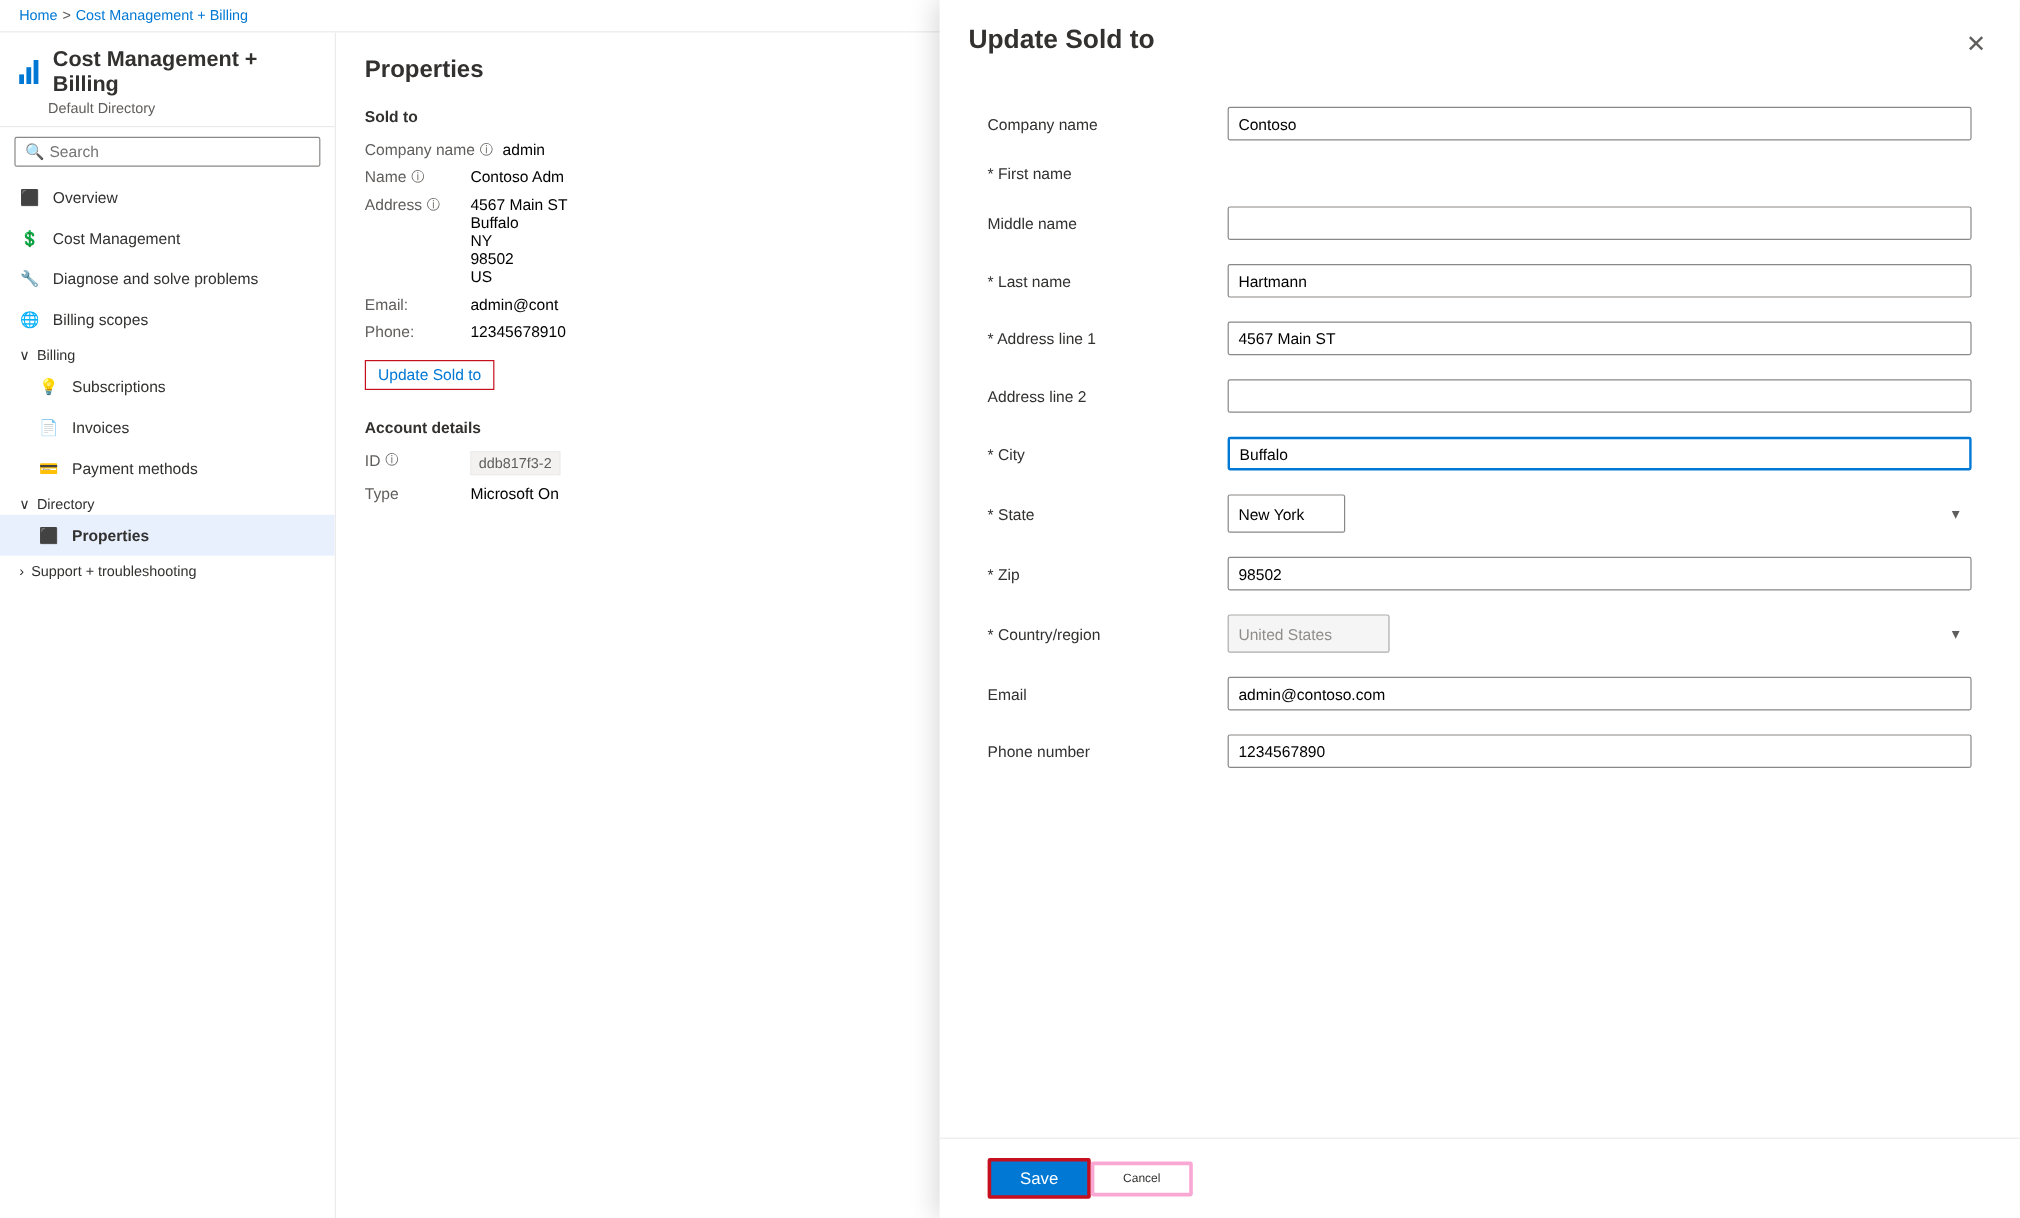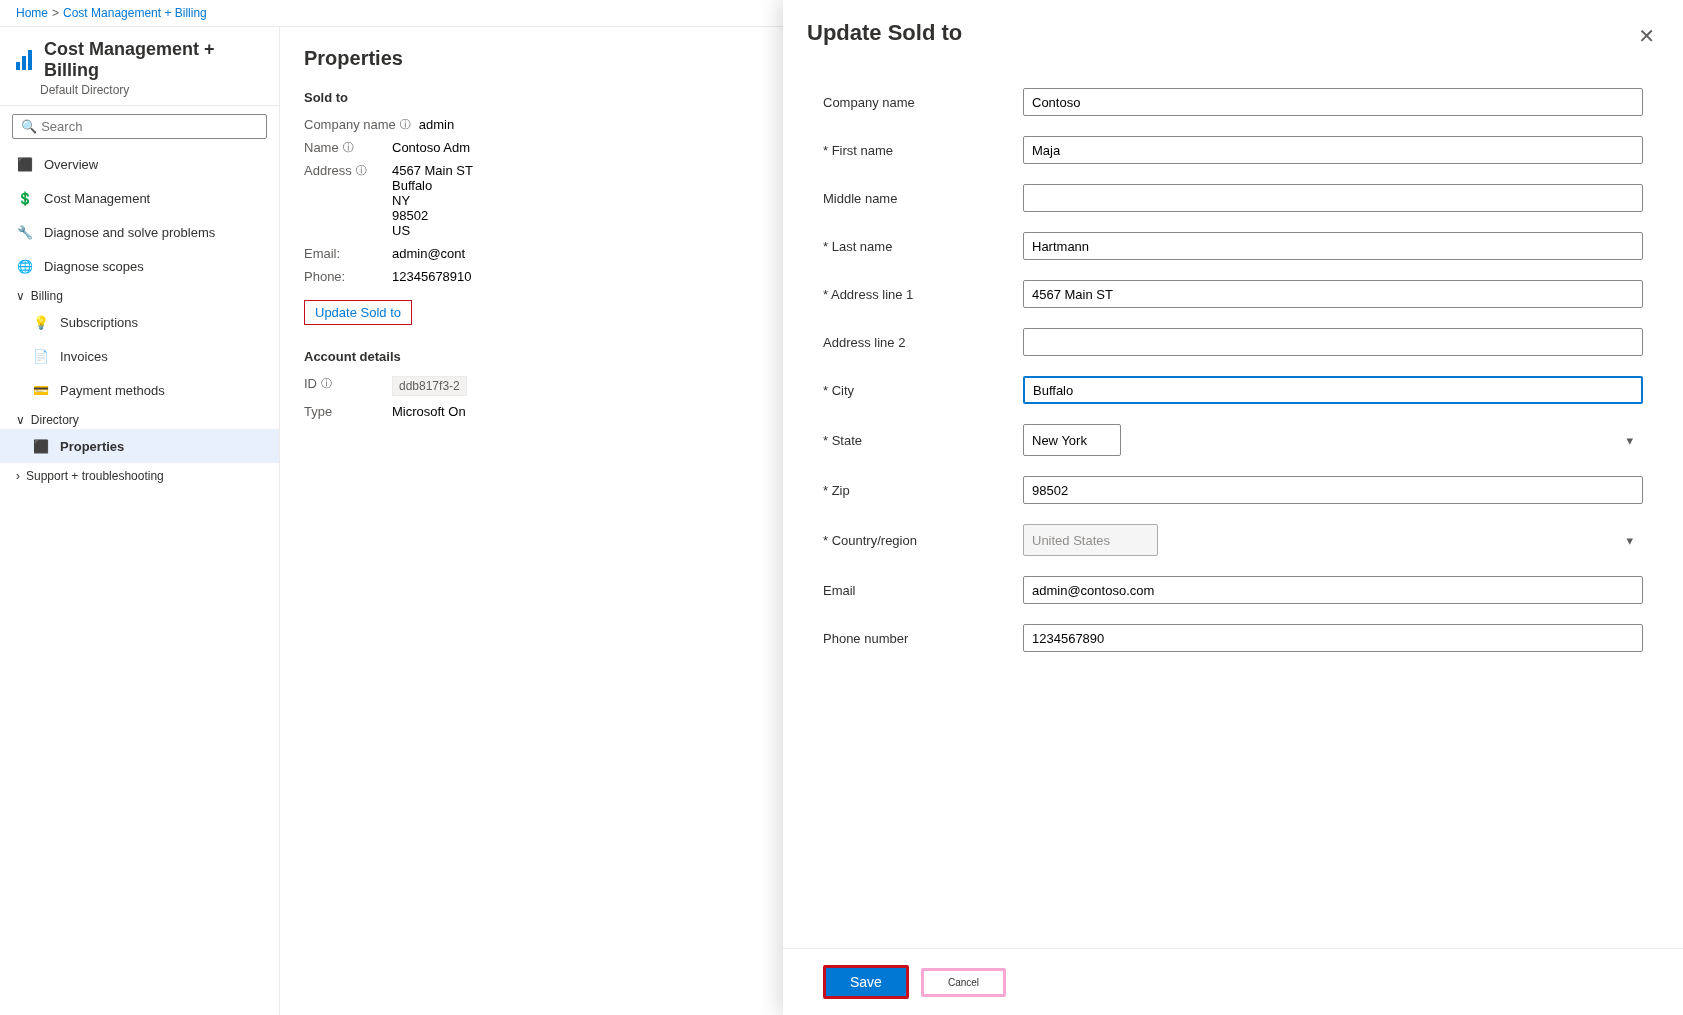--- a/index.html
+++ b/index.html
@@ -55,21 +55,21 @@
     .panel-body { flex: 1; overflow-y: auto; padding: 20px 40px; }
     .form-row { display: flex; align-items: center; margin-bottom: 20px; }
     .form-label { width: 200px; font-size: 13px; color: #323130; flex-shrink: 0; }
     .form-label.required::before { content: '* '; }
     .form-input { flex: 1; height: 28px; border: 1px solid #8a8886; border-radius: 2px; padding: 0 8px; font-size: 13px; outline: none; }
     .form-input.active-focus { border: 2px solid #0078d4; }
     .form-select { flex: 1; height: 32px; border: 1px solid #8a8886; border-radius: 2px; padding: 0 8px; font-size: 13px; background: #fff; appearance: none; -webkit-appearance: none; cursor: pointer; padding-right: 32px; }
     .form-select-wrapper { flex: 1; position: relative; }
     .form-select-wrapper::after { content: '▾'; position: absolute; right: 10px; top: 50%; transform: translateY(-50%); color: #605e5c; pointer-events: none; }
     .form-select.disabled-select { background: #f3f2f1; color: #605e5c; }
-    .panel-footer { padding: 16px 40px; border-top: 1px solid #edebe9; display: flex; gap: 12px; align-items: center; }
+    .panel-footer { padding: 16px 40px; border-top: 1px solid #edebe9; display: flex; align-items: center; }
     .btn-save { background: #0078d4; color: #fff; border: 3px solid #c50f1f; padding: 6px 24px; font-size: 14px; cursor: pointer; border-radius: 2px; min-width: 80px; }
     .btn-cancel { background: #fff; color: #323130; border: 3px solid #f9a8d4; padding: 6px 24px; font-size: 10px; cursor: pointer; border-radius: 2px; }
 
     
     .icon-overview { color: #0078d4; }
     .icon-cost { color: #107c10; }
   </style>
 </head>
 <body>
 
@@ -106,21 +106,21 @@
     <div class="nav-item">
       <span class="nav-icon icon-cost">💲</span>
       <span>Cost Management</span>
     </div>
     <div class="nav-item">
       <span class="nav-icon">🔧</span>
       <span>Diagnose and solve problems</span>
     </div>
     <div class="nav-item">
       <span class="nav-icon">🌐</span>
-      <span>Diagnose scopes</span>
+      <span>Billing scopes</span>
     </div>
 
     <div class="nav-section">
       <span>∨</span>
       <span>Billing</span>
     </div>
     <div class="nav-item nav-indent">
       <span class="nav-icon" style="color:#f2b025;">💡</span>
       <span>Subscriptions</span>
     </div>
@@ -220,21 +220,20 @@
 
   <div class="panel-body">
 
     <div class="form-row">
       <label class="form-label">Company name</label>
       <input type="text" class="form-input" value="Contoso" style="">
     </div>
 
     <div class="form-row">
       <label class="form-label required">First name</label>
-      <input type="text" class="form-input" value="Maja" style="">
     </div>
 
     <div class="form-row">
       <label class="form-label">Middle name</label>
       <input type="text" class="form-input" value="" style="">
     </div>
 
     <div class="form-row">
       <label class="form-label required">Last name</label>
       <input type="text" class="form-input" value="Hartmann" style="">

